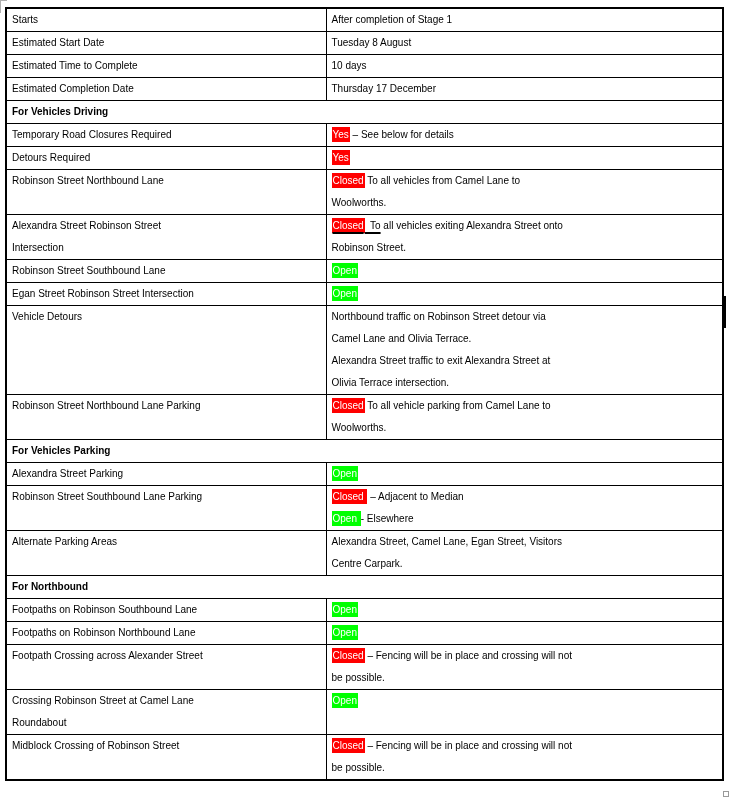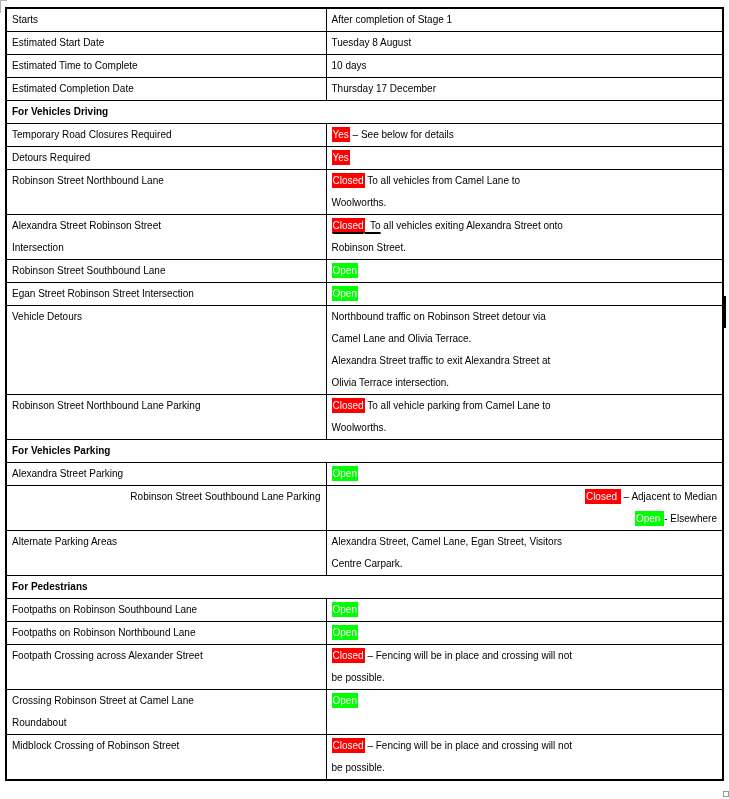--- a/index.html
+++ b/index.html
@@ -137,32 +137,32 @@
           <td><span class="hl" style="background: rgb(255, 0, 0); color: rgb(255, 255, 255);">Closed</span><span> To all vehicle parking from Camel Lane to
 Woolworths.</span></td>
         </tr>
         <tr style="height: 21px;">
           <td colspan="2" class="section-cell">For Vehicles Parking</td>
         </tr>
         <tr style="height: 22px;">
           <td>Alexandra Street Parking</td>
           <td><span class="hl" style="background: rgb(0, 255, 0); color: rgb(255, 255, 255);">Open</span></td>
         </tr>
-        <tr style="height: 44px; text-align: right;">
+        <tr style="height: 44px;">
           <td>Robinson Street Southbound Lane Parking</td>
           <td><span class="hl" style="background: rgb(255, 0, 0); color: rgb(255, 255, 255);">Closed </span><span> – Adjacent to Median
 </span><span class="hl" style="background: rgb(0, 255, 0); color: rgb(255, 255, 255);">Open </span><span>- Elsewhere</span></td>
         </tr>
         <tr style="height: 45px;">
           <td>Alternate Parking Areas</td>
           <td><span>Alexandra Street, Camel Lane, Egan Street, Visitors
 Centre Carpark.</span></td>
         </tr>
         <tr style="height: 21px;">
-          <td colspan="2" class="section-cell">For Pedestrians</td>
+          <td colspan="2" class="section-cell">For Northbound</td>
         </tr>
         <tr style="height: 22px;">
           <td>Footpaths on Robinson Southbound Lane</td>
           <td><span class="hl" style="background: rgb(0, 255, 0); color: rgb(255, 255, 255);">Open</span></td>
         </tr>
         <tr style="height: 22px;">
           <td>Footpaths on Robinson Northbound Lane</td>
           <td><span class="hl" style="background: rgb(0, 255, 0); color: rgb(255, 255, 255);">Open</span></td>
         </tr>
         <tr style="height: 44px;">

